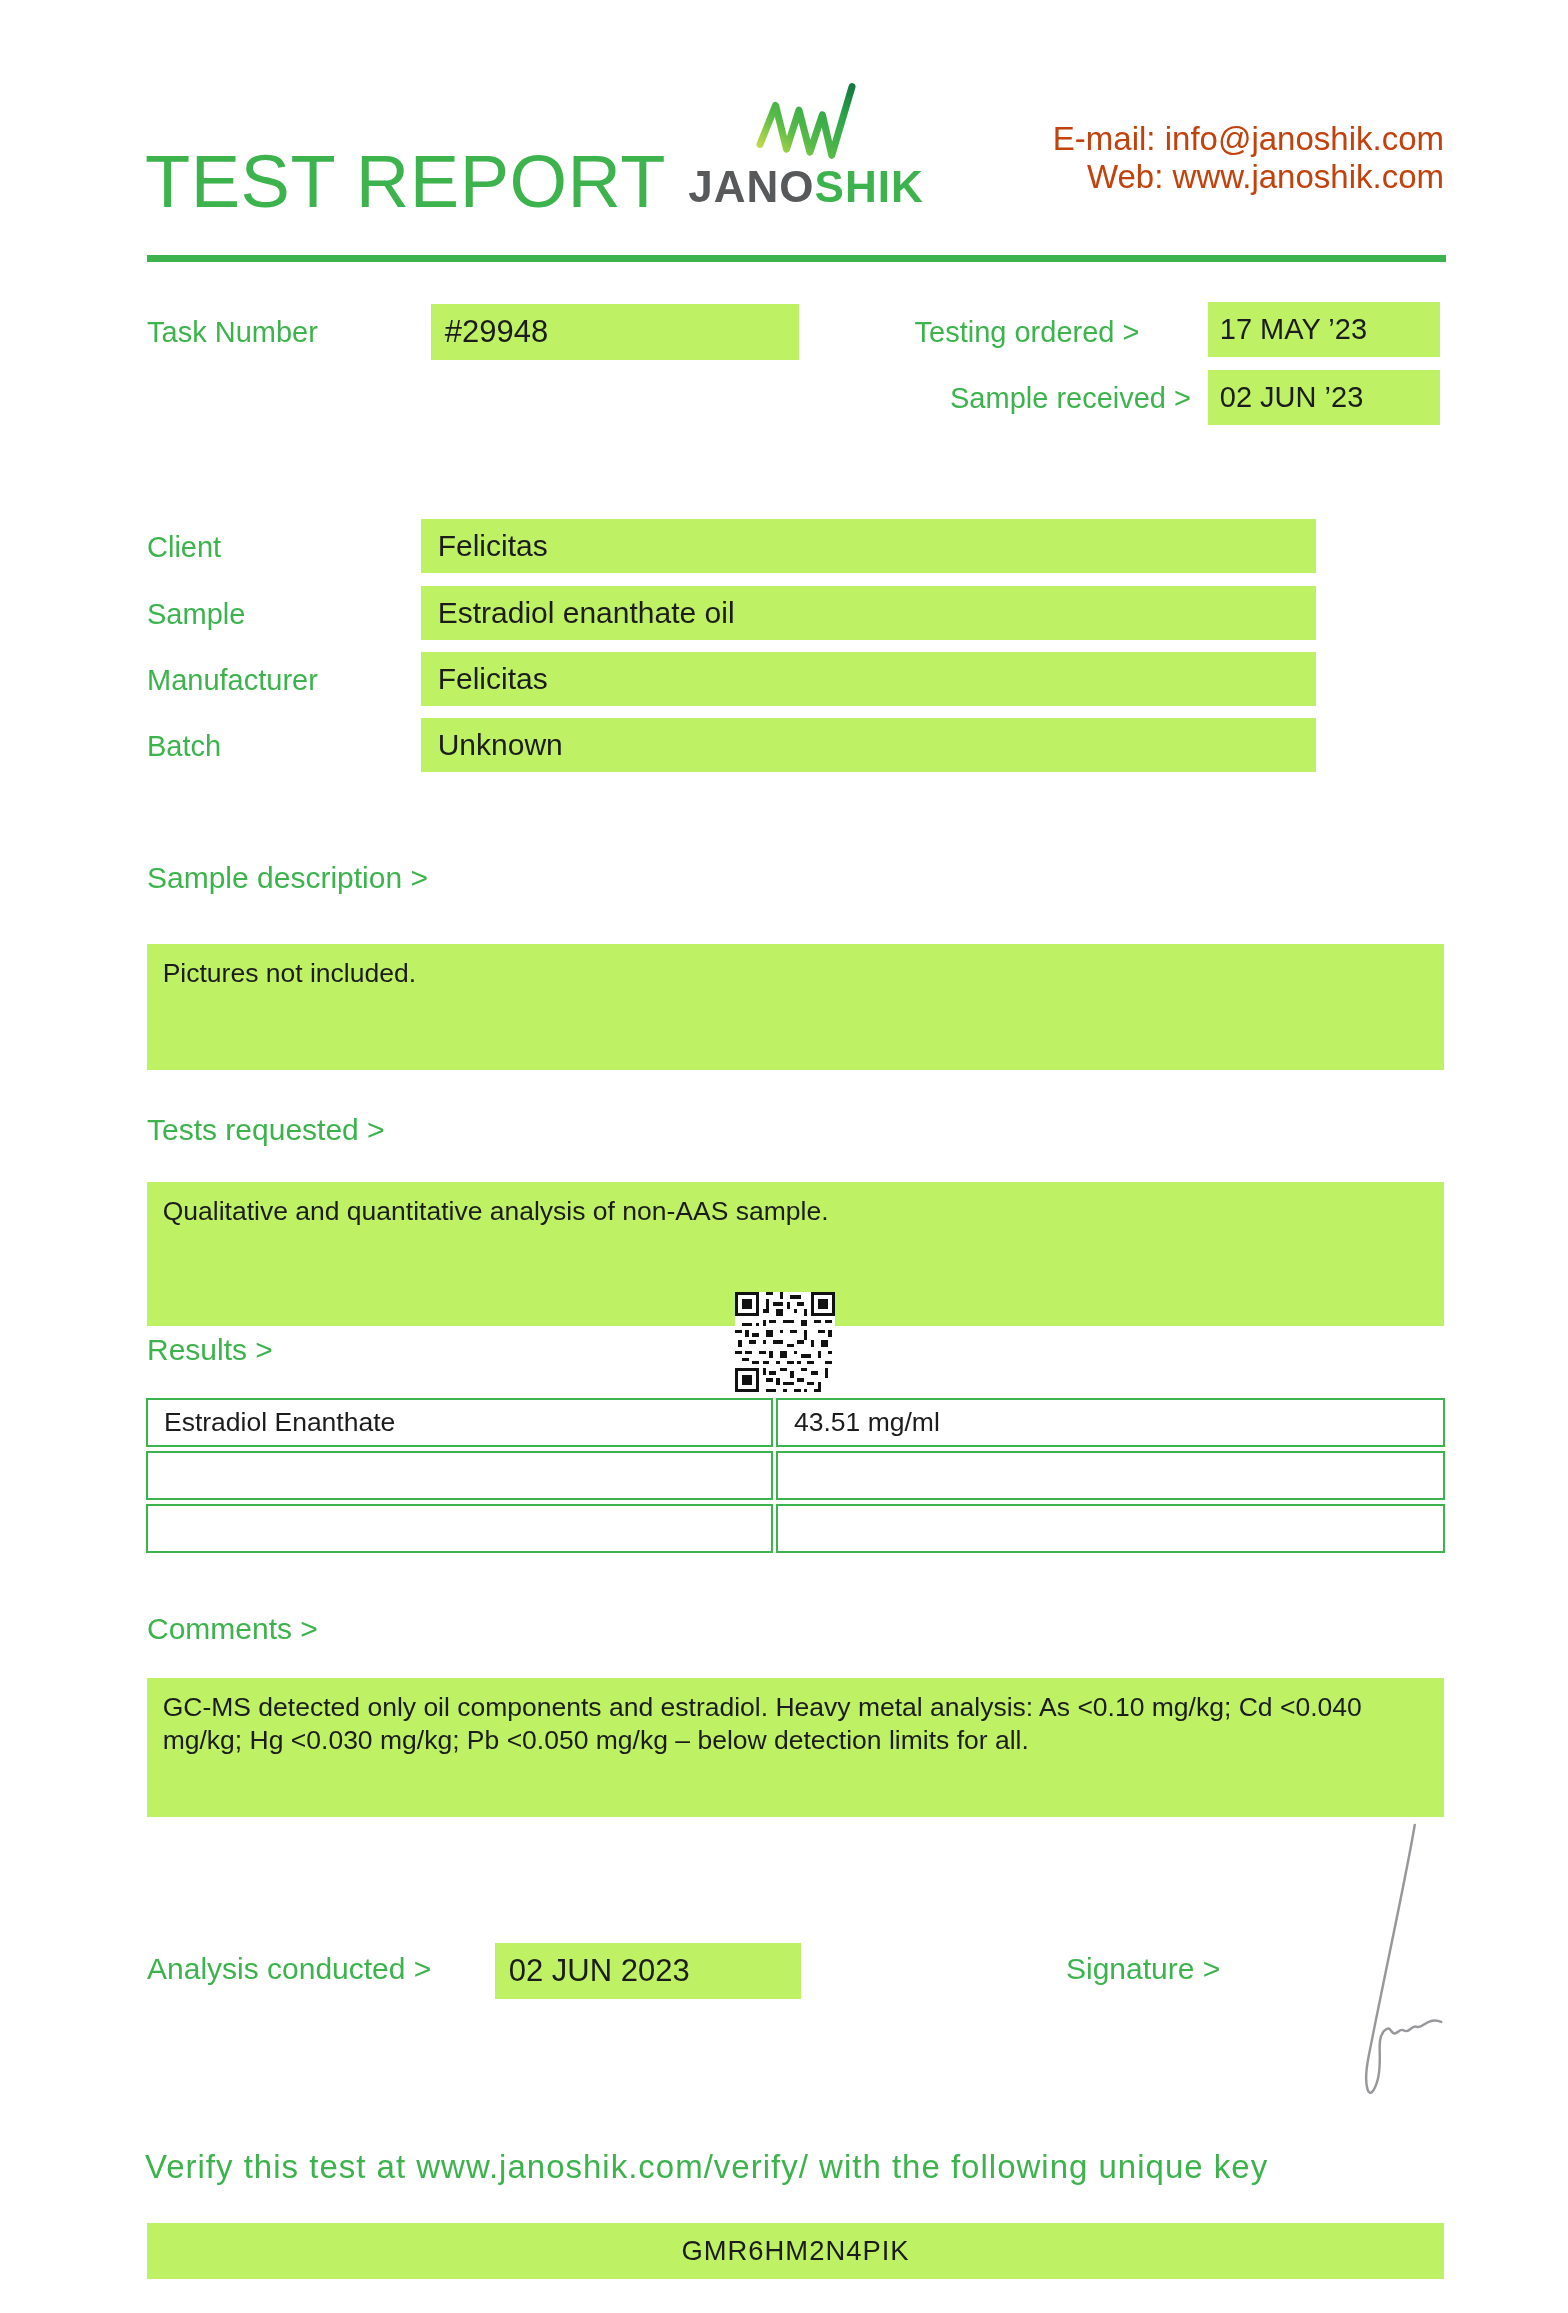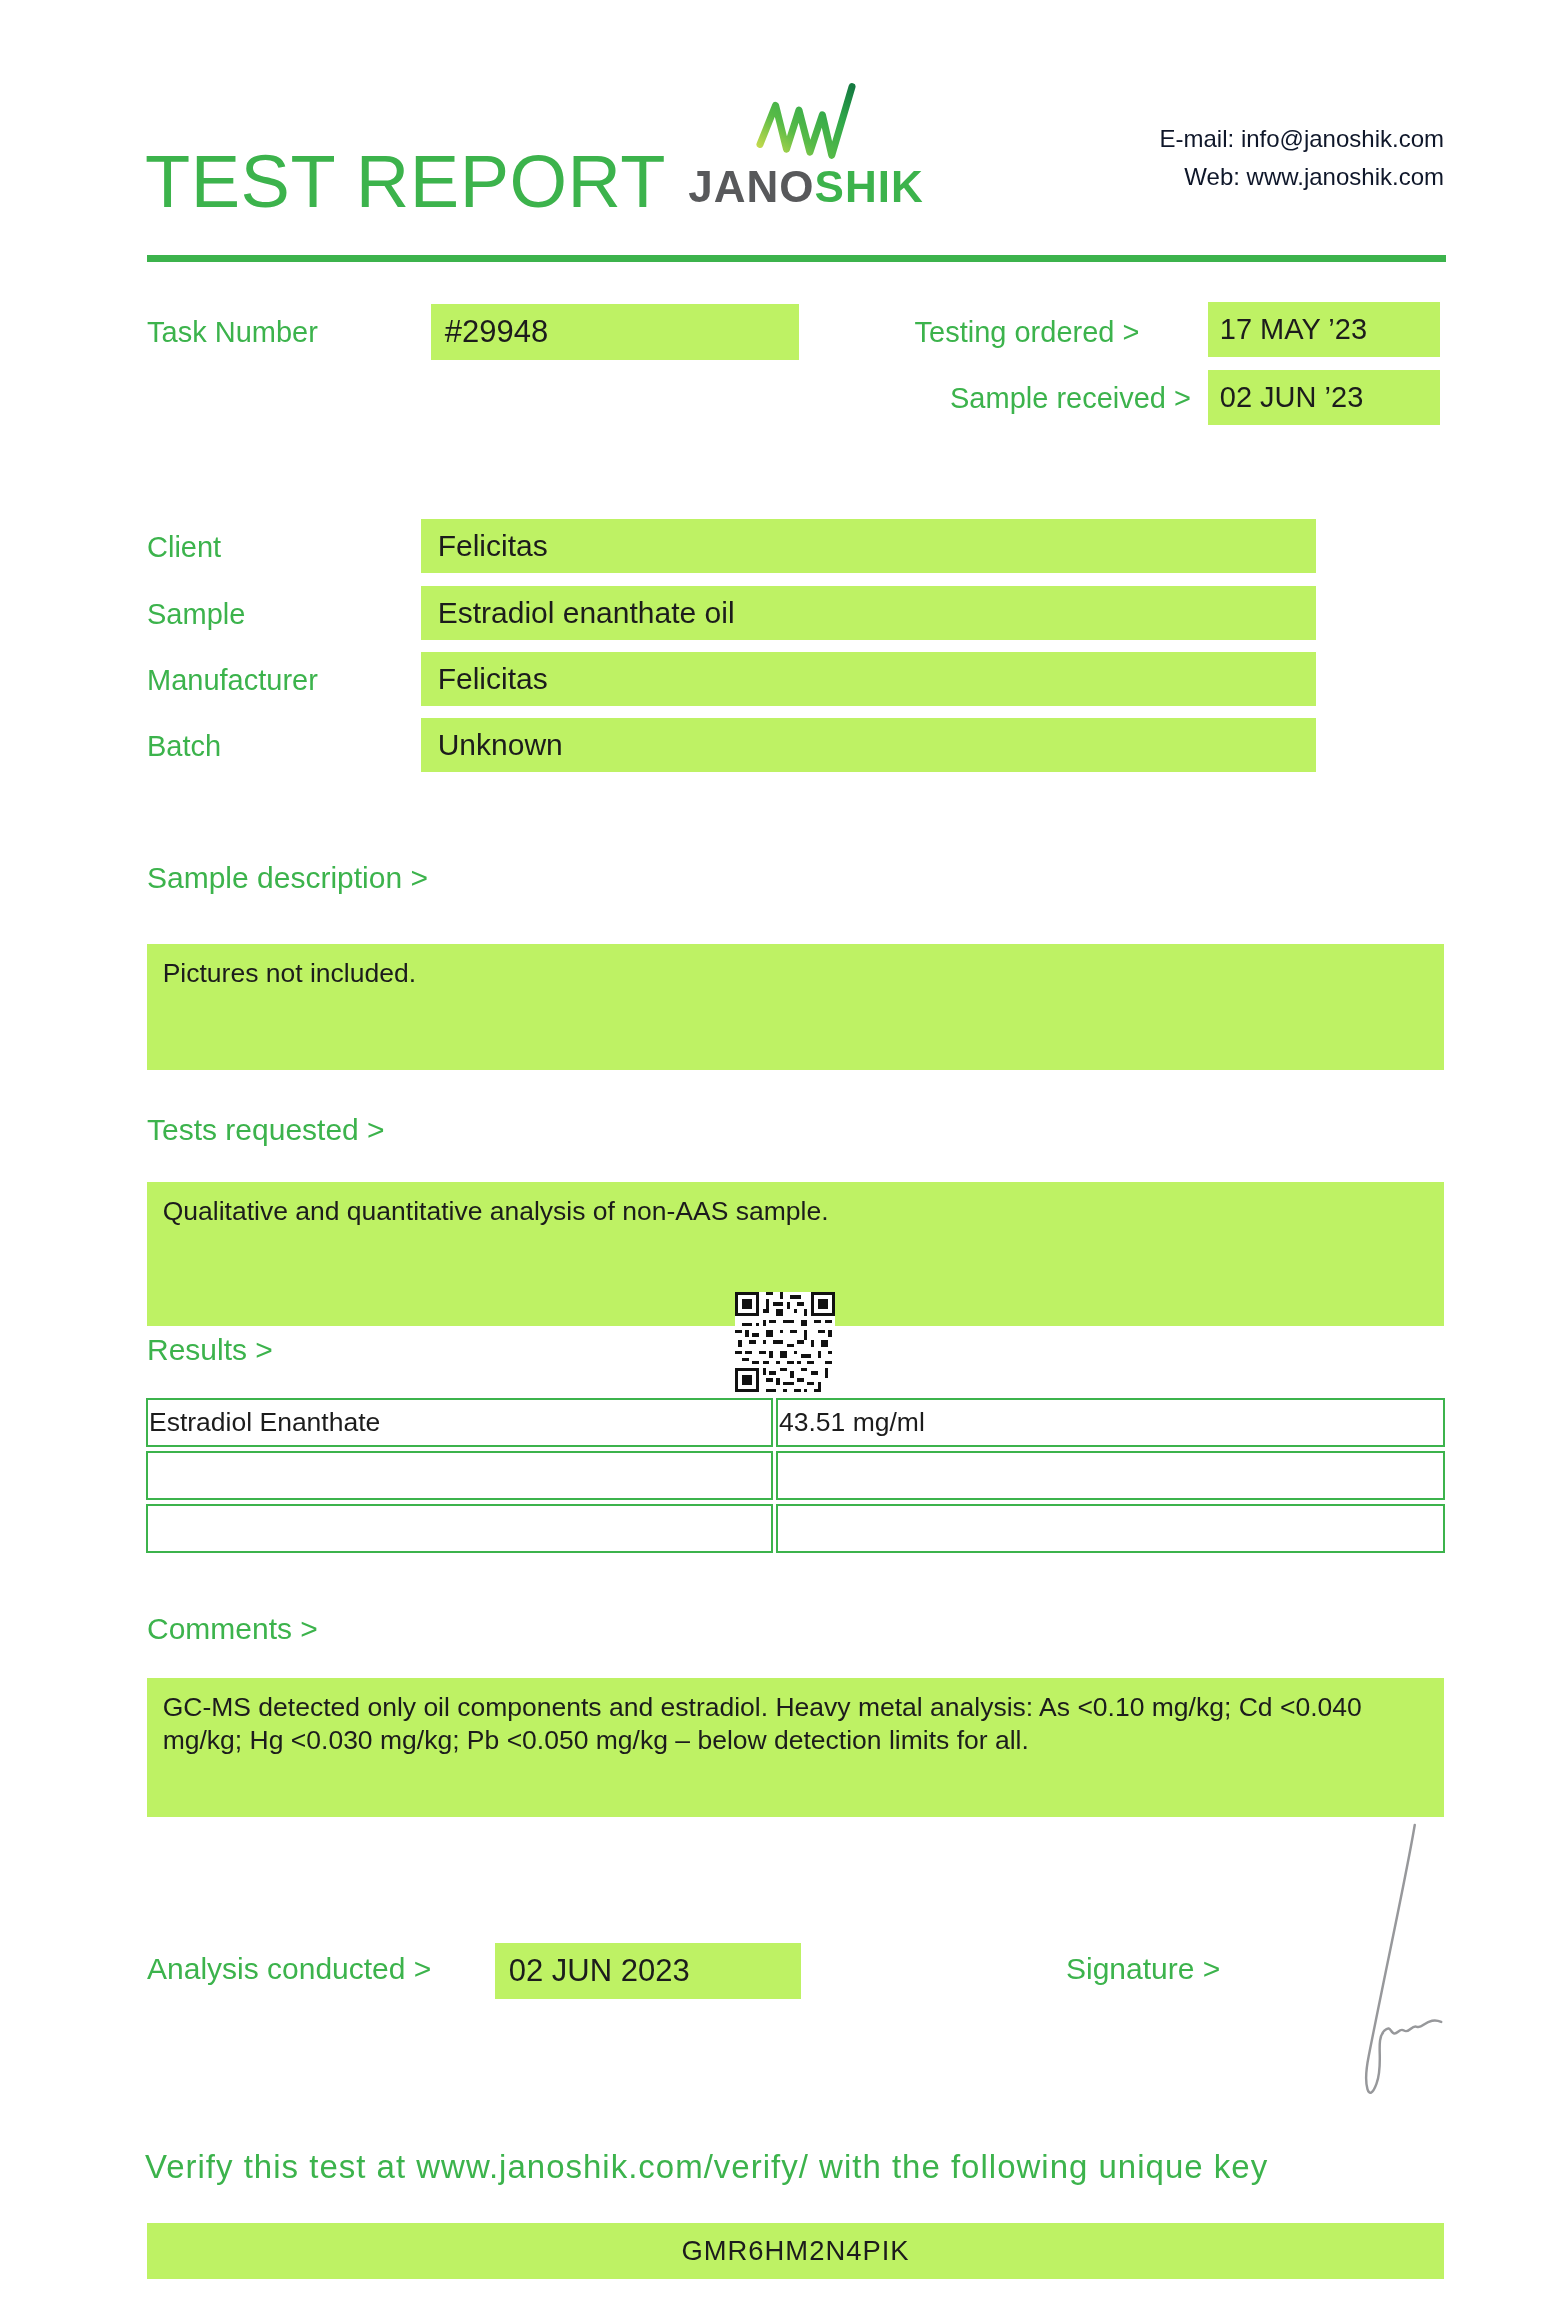--- a/index.html
+++ b/index.html
@@ -24,21 +24,21 @@
   .logo { left: 686px; top: 82px; width: 240px; text-align: center; }
   .logo-icon { display: block; margin: 0 auto; }
   .logo-wordmark {
     display: block; margin-top: 2px;
     font-size: 44px; font-weight: bold; letter-spacing: 1px;
     color: #58595b;
   }
   .logo-wordmark .shik { color: #3cb34c; }
   .contact {
     right: 124px; top: 120px; text-align: right;
-    font-size: 24px; line-height: 38px; color: #0f172a;
+    font-size: 33px; line-height: 38px; color: #c2410c;
   }
   .header-rule { left: 147px; top: 255px; width: 1299px; height: 6.9px; background: #3cb34c; }
 
   
   .meta-label { font-size: 29px; color: #3cb34c; white-space: nowrap; }
   .task-label { left: 147px; top: 316px; }
   .task-box { left: 431px; top: 304px; width: 368px; height: 56px;
               font-size: 31px; line-height: 56px; padding-left: 13.7px; }
   .ordered-label  { left: 863px; top: 316px; width: 328px; text-align: center; }
   .ordered-box    { left: 1208px; top: 302px; width: 232px; height: 55px;
@@ -66,21 +66,21 @@
   .tests-heading { top: 1113px; }
   .tests-box { top: 1182px; height: 144px; }
   .results-heading { top: 1333px; }
   .qr { left: 735px; top: 1292px; }
 
   
   .results-table-wrap { left: 143px; top: 1394px; width: 1305px; }
   table.results { border-collapse: separate; border-spacing: 3.9px 4.9px; width: 100%; }
   table.results td {
     border: 2px solid #3cb34c; background: #ffffff;
-    height: 49px; font-size: 26.5px; padding: 0 0 0 1px; vertical-align: middle;
+    height: 49px; font-size: 26.5px; padding: 0 0 0 16px; vertical-align: middle;
   }
   td.result-name { width: 627px; }
 
   .comments-heading { top: 1612px; }
   .comments-box { top: 1678px; height: 139px; }
 
   
   .analysis-label { left: 147px; top: 1952px; font-size: 30px; color: #3cb34c; }
   .analysis-box { left: 495px; top: 1943px; width: 306px; height: 56px;
                   font-size: 31px; line-height: 56px; padding-left: 13.7px; }

